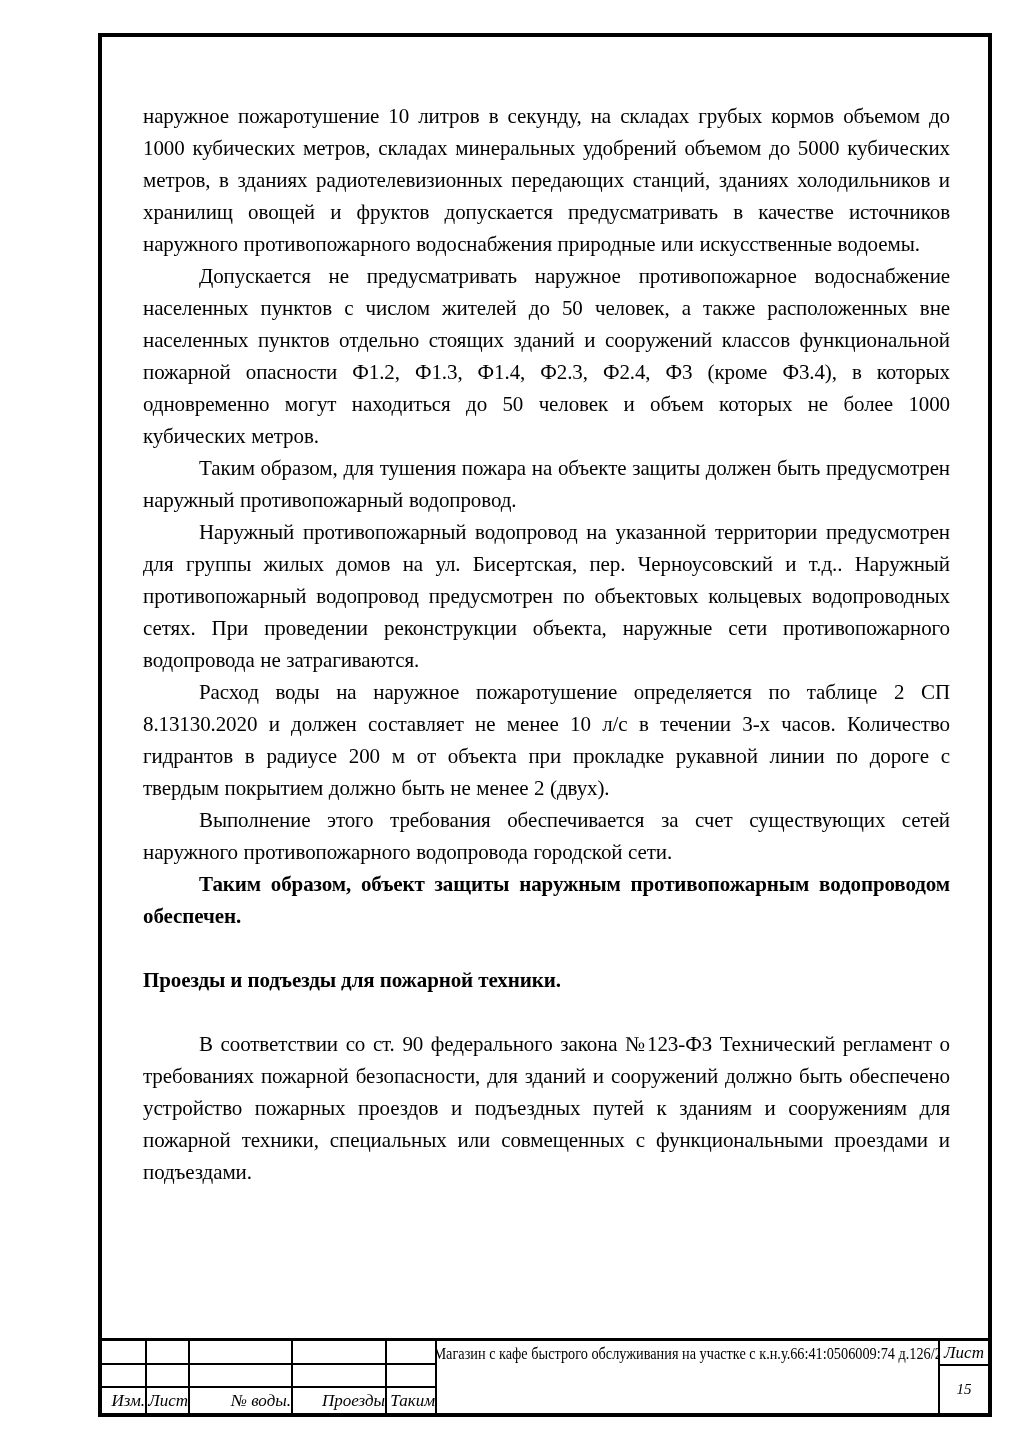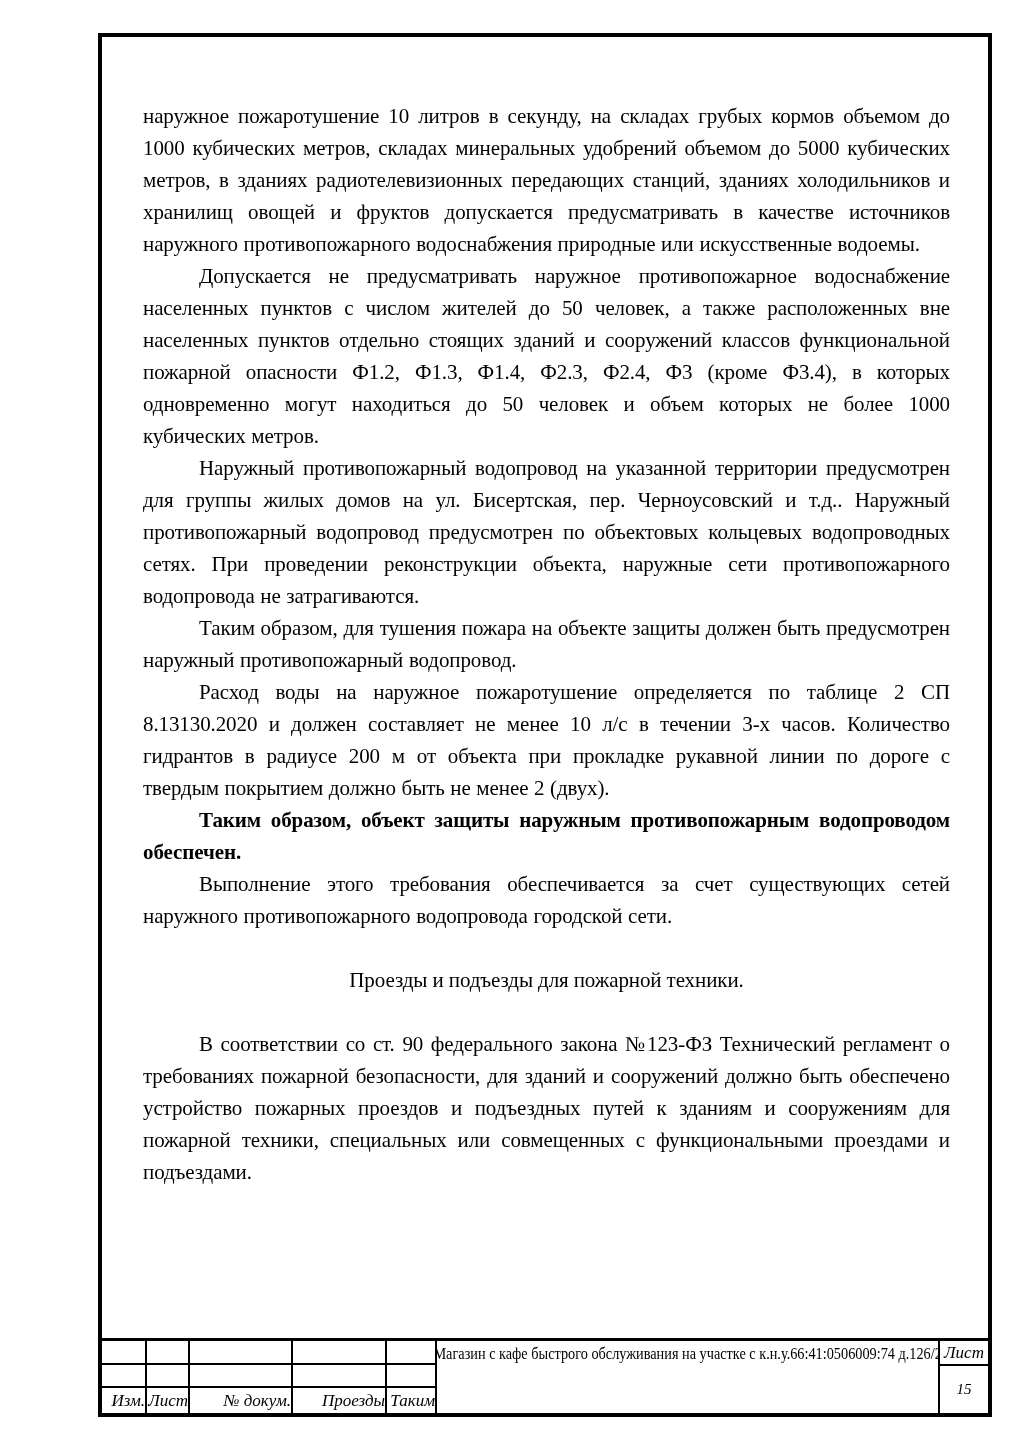--- a/index.html
+++ b/index.html
@@ -41,22 +41,21 @@
       text-indent: 56px;
       letter-spacing: -0.1px;
       word-spacing: 0.5px;
     }
     .para.no-indent { text-indent: 0; }
     .para.bold { font-weight: bold; }
     .heading {
       margin: 32px 0 32px 0;
       font-size: 21px;
       line-height: 32px;
-      font-weight: normal;
-      text-align: center;
+      font-weight: bold;
       letter-spacing: -0.1px;
     }
     
     .titleblock {
       position: absolute;
       left: 0; right: 0; bottom: 0;
       height: 75px;
       border-top: 3px solid #000000;
       display: grid;
       grid-template-columns: 45px 43px 103px 94px 50px 1fr 50px;
@@ -120,25 +119,25 @@
   </style>
 </head>
 <body>
 
 <div class="page">
   <div class="frame">
 
     <div class="content">
       <p class="para no-indent">наружное пожаротушение 10 литров в секунду, на складах грубых кормов объемом до 1000 кубических метров, складах минеральных удобрений объемом до 5000 кубических метров, в зданиях радиотелевизионных передающих станций, зданиях холодильников и хранилищ овощей и фруктов допускается предусматривать в качестве источников наружного противопожарного водоснабжения природные или искусственные водоемы.</p>
       <p class="para">Допускается не предусматривать наружное противопожарное водоснабжение населенных пунктов с числом жителей до 50 человек, а также расположенных вне населенных пунктов отдельно стоящих зданий и сооружений классов функциональной пожарной опасности Ф1.2, Ф1.3, Ф1.4, Ф2.3, Ф2.4, Ф3 (кроме Ф3.4), в которых одновременно могут находиться до 50 человек и объем которых не более 1000 кубических метров.</p>
+      <p class="para">Таким образом, для тушения пожара на объекте защиты должен быть предусмотрен наружный противопожарный водопровод.</p>
       <p class="para">Наружный противопожарный водопровод на указанной территории предусмотрен для группы жилых домов на ул. Бисертская, пер. Черноусовский и т.д.. Наружный противопожарный водопровод предусмотрен по объектовых кольцевых водопроводных сетях. При проведении реконструкции объекта, наружные сети противопожарного водопровода не затрагиваются.</p>
-      <p class="para">Таким образом, для тушения пожара на объекте защиты должен быть предусмотрен наружный противопожарный водопровод.</p>
       <p class="para">Расход воды на наружное пожаротушение определяется по таблице 2 СП 8.13130.2020 и должен составляет не менее 10 л/с в течении 3-х часов. Количество гидрантов в радиусе 200 м от объекта при прокладке рукавной линии по дороге с твердым покрытием должно быть не менее 2 (двух).</p>
+      <p class="para">Выполнение этого требования обеспечивается за счет существующих сетей наружного противопожарного водопровода городской сети.</p>
       <p class="para bold">Таким образом, объект защиты наружным противопожарным водопроводом обеспечен.</p>
-      <p class="para">Выполнение этого требования обеспечивается за счет существующих сетей наружного противопожарного водопровода городской сети.</p>
       <h2 class="heading">Проезды и подъезды для пожарной техники.</h2>
       <p class="para">В соответствии со ст. 90 федерального закона №123-ФЗ Технический регламент о требованиях пожарной безопасности, для зданий и сооружений должно быть обеспечено устройство пожарных проездов и подъездных путей к зданиям и сооружениям для пожарной техники, специальных или совмещенных с функциональными проездами и подъездами.</p>
     </div>
 
     <div class="titleblock">
 
       <div class="tb-cell rule-below"></div>
       <div class="tb-cell rule-below"></div>
       <div class="tb-cell rule-below"></div>
       <div class="tb-cell rule-below"></div>
@@ -158,21 +157,21 @@
       <div class="tb-cell rule-below" style="grid-row:2"></div>
       <div class="tb-cell rule-below" style="grid-row:2"></div>
 
       <div class="tb-cell" style="grid-row:3">
         <span class="tb-label">Изм.</span>
       </div>
       <div class="tb-cell" style="grid-row:3">
         <span class="tb-label">Лист</span>
       </div>
       <div class="tb-cell" style="grid-row:3">
-        <span class="tb-label">№ докум.</span>
+        <span class="tb-label">№ воды.</span>
       </div>
       <div class="tb-cell" style="grid-row:3">
         <span class="tb-label">Проезды</span>
       </div>
       <div class="tb-cell" style="grid-row:3">
         <span class="tb-label">Таким</span>
       </div>
     </div>
 
   </div>

